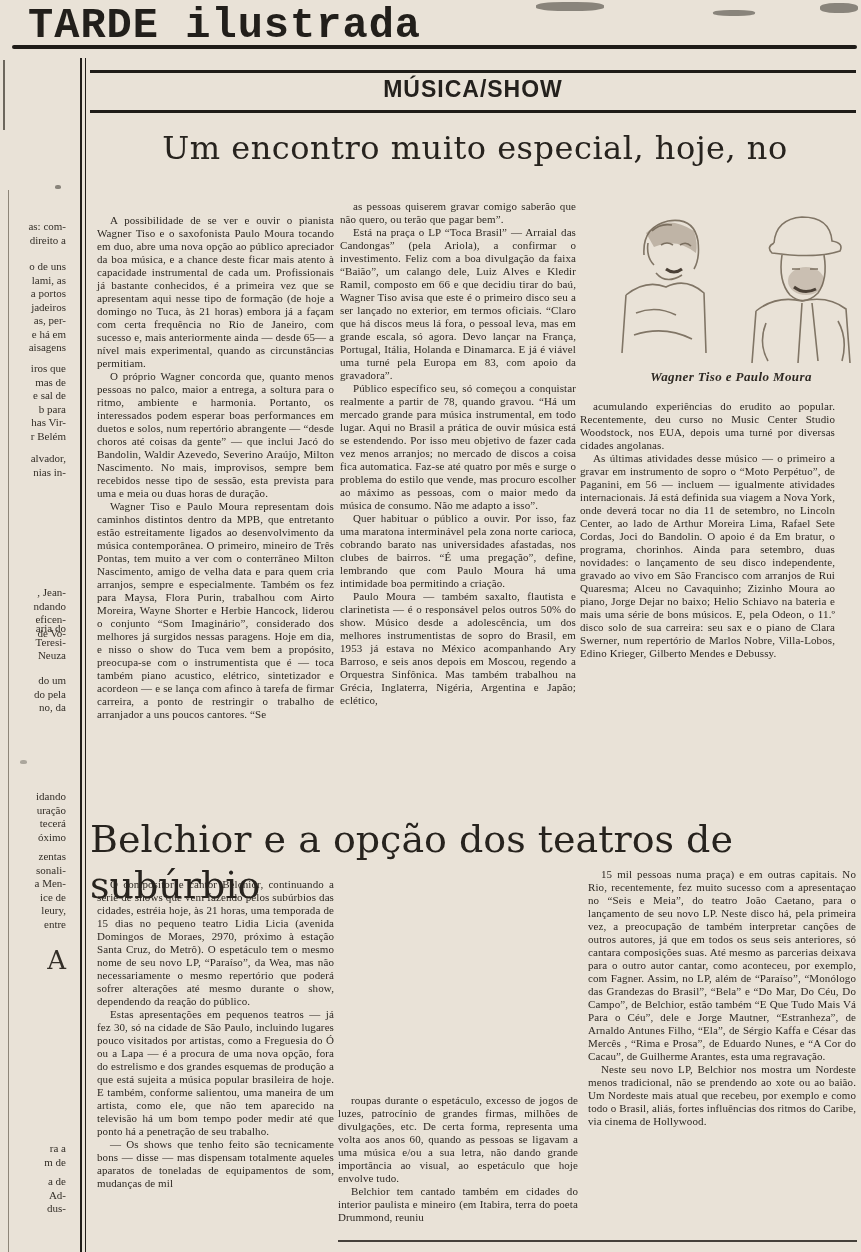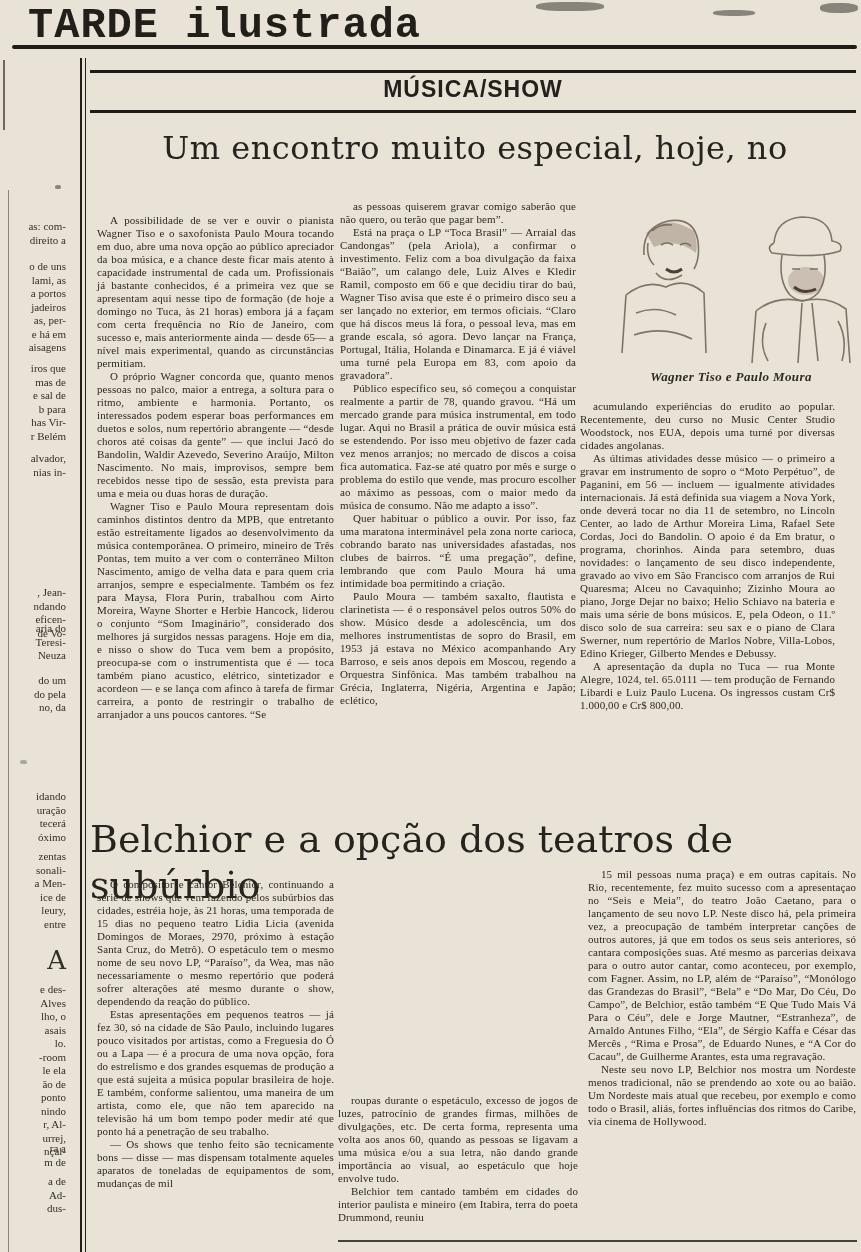--- a/index.html
+++ b/index.html
@@ -99,21 +99,20 @@
   <div class="col a1c2">
       <p>as pessoas quiserem gravar comigo saberão que não quero, ou terão que pagar bem”.</p>
       <p>Está na praça o LP “Toca Brasil” — Arraial das Candongas” (pela Ariola), a confirmar o investimento. Feliz com a boa divulgação da faixa “Baião”, um calango dele, Luiz Alves e Kledir Ramil, composto em 66 e que decidiu tirar do baú, Wagner Tiso avisa que este é o primeiro disco seu a ser lançado no exterior, em termos oficiais. “Claro que há discos meus lá fora, o pessoal leva, mas em grande escala, só agora. Devo lançar na França, Portugal, Itália, Holanda e Dinamarca. E já é viável uma turné pela Europa em 83, com apoio da gravadora”.</p>
       <p>Público específico seu, só começou a conquistar realmente a partir de 78, quando gravou. “Há um mercado grande para música instrumental, em todo lugar. Aqui no Brasil a prática de ouvir música está se estendendo. Por isso meu objetivo de fazer cada vez menos arranjos; no mercado de discos a coisa fica automatica. Faz-se até quatro por mês e surge o problema do estilo que vende, mas procuro escolher ao máximo as pessoas, com o maior medo da música de consumo. Não me adapto a isso”.</p>
       <p>Quer habituar o público a ouvir. Por isso, faz uma maratona interminável pela zona norte carioca, cobrando barato nas universidades afastadas, nos clubes de bairros. “É uma pregação”, define, lembrando que com Paulo Moura há uma intimidade boa permitindo a criação.</p>
       <p>Paulo Moura — também saxalto, flautista e clarinetista — é o responsável pelos outros 50% do show. Músico desde a adolescência, um dos melhores instrumentistas de sopro do Brasil, em 1953 já estava no México acompanhando Ary Barroso, e seis anos depois em Moscou, regendo a Orquestra Sinfônica. Mas também trabalhou na Grécia, Inglaterra, Nigéria, Argentina e Japão; eclético,</p>
     </div>
   <div class="col a1c3">
       <p>acumulando experiências do erudito ao popular. Recentemente, deu curso no Music Center Studio Woodstock, nos EUA, depois uma turné por diversas cidades angolanas.</p>
       <p>As últimas atividades desse músico — o primeiro a gravar em instrumento de sopro o “Moto Perpétuo”, de Paganini, em 56 — incluem — igualmente atividades internacionais. Já está definida sua viagem a Nova York, onde deverá tocar no dia 11 de setembro, no Lincoln Center, ao lado de Arthur Moreira Lima, Rafael Sete Cordas, Joci do Bandolin. O apoio é da Em bratur, o programa, chorinhos. Ainda para setembro, duas novidades: o lançamento de seu disco independente, gravado ao vivo em São Francisco com arranjos de Rui Quaresma; Alceu no Cavaquinho; Zizinho Moura ao piano, Jorge Dejar no baixo; Helio Schiavo na bateria e mais uma série de bons músicos. E, pela Odeon, o 11.º disco solo de sua carreira: seu sax e o piano de Clara Swerner, num repertório de Marlos Nobre, Villa-Lobos, Edino Krieger, Gilberto Mendes e Debussy.</p>
-      <p>A apresentação da dupla no Tuca — rua Monte Alegre, 1024, tel. 65.0111 — tem produção de Fernando Libardi e Luiz Paulo Lucena. Os ingressos custam Cr$ 1.000,00 e Cr$ 800,00.</p>
     </div>
 
   <figure class="photo-fig">
     <div class="photo-box">
       <svg viewBox="0 0 250 162" width="252" height="162">
         <path d="M40 30 Q60 10 88 28 Q92 40 90 50 Q70 34 48 44 Z" fill="#8b7d6b" opacity="0.45"></path>
         <ellipse cx="200" cy="78" rx="18" ry="14" fill="#9a8d7b" opacity="0.4"></ellipse>
         <g stroke="#6e6252" fill="none" stroke-width="1.6" opacity="0.85">
           <path d="M38 52 Q36 24 62 18 Q88 14 92 38 Q94 56 88 66"></path>
           <path d="M46 28 q8 -8 20 -6 M42 40 q-2 14 6 22"></path>
@@ -209,35 +208,20 @@
         <div>zentas</div>
         <div>sonali-</div>
         <div>a Men-</div>
         <div>ice de</div>
         <div>leury,</div>
         <div>entre</div>
       </div>
       <div class="margin-block big" style="top: 946px;">
         <div>A</div>
       </div>
-      <div class="margin-block" style="top: 983px;">
-        <div>e des-</div>
-        <div>Alves</div>
-        <div>lho, o</div>
-        <div>asais</div>
-        <div>lo.</div>
-        <div>-room</div>
-        <div>le ela</div>
-        <div>ão de</div>
-        <div>ponto</div>
-        <div>nindo</div>
-        <div>r, Al-</div>
-        <div>urrej,</div>
-        <div>nçal-</div>
-      </div>
       <div class="margin-block" style="top: 1142px;">
         <div>ra a</div>
         <div>m de</div>
       </div>
       <div class="margin-block" style="top: 1175px;">
         <div>a de</div>
         <div>Ad-</div>
         <div>dus-</div>
       </div>
     </div>

